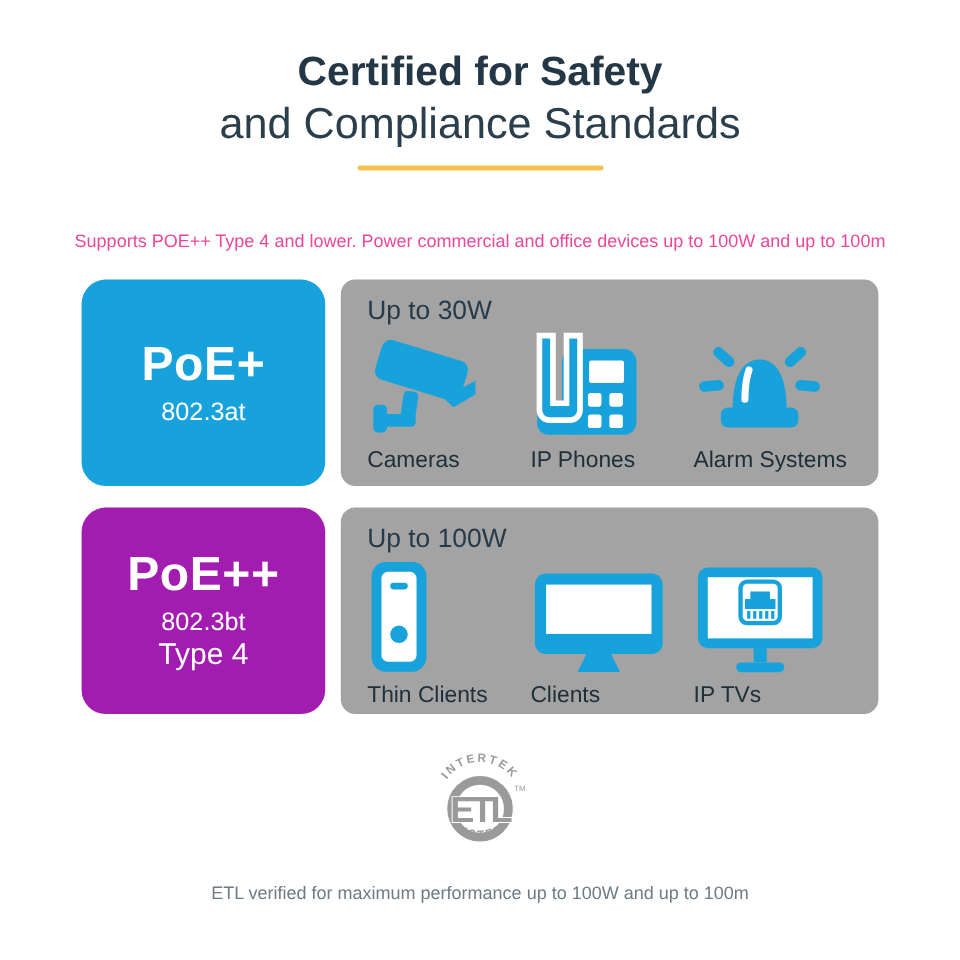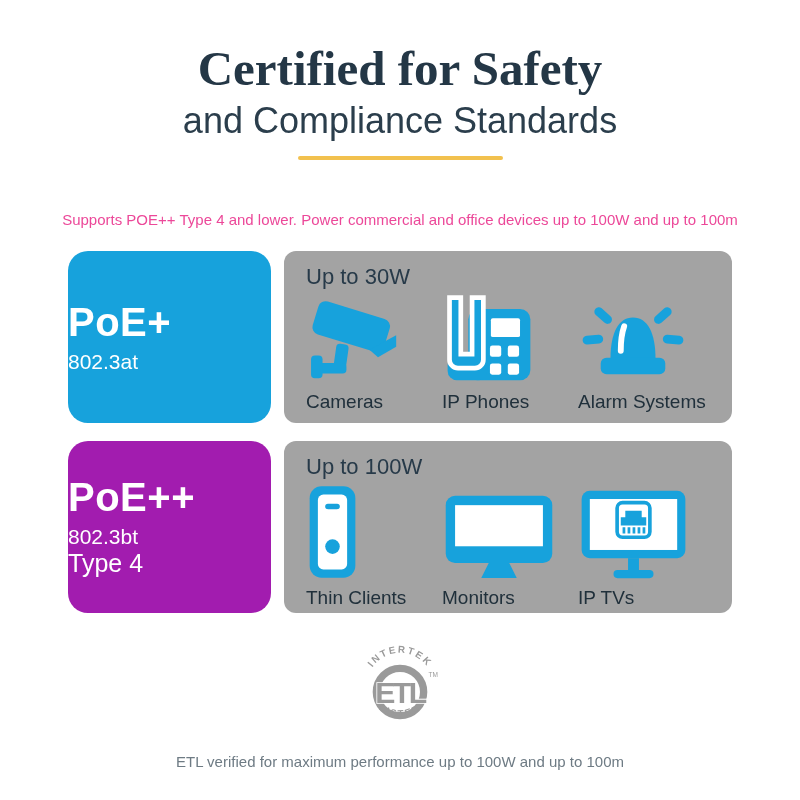--- a/index.html
+++ b/index.html
@@ -3,30 +3,30 @@
 <meta charset="utf-8">
 <style>
   * { margin:0; padding:0; box-sizing:border-box; }
   html,body { background:#ffffff; }
   .page {
     width:800px; height:800px; background:#ffffff; overflow:hidden;
     font-family:"Liberation Sans", sans-serif; color:#243746;
   }
   
   .title-wrap { padding-top:40px; text-align:center; }
-  .title-line1 { font-size:49px; font-weight:700; color:#243746; line-height:1.2;font-family:Liberation Serif, serif; }
+  .title-line1 { font-size:34px; font-weight:700; color:#243746; line-height:1.2; }
   .title-line2 { font-size:36px; font-weight:400; color:#2b3e4c; line-height:1.2; }
   .divider { width:205px; height:4px; background:#f2c14e; margin:14px auto 0; border-radius:2px; }
   .subtitle { margin-top:51px; text-align:center; font-size:15px; color:#ec4899; }
   
   .content { width:664px; margin:23px auto 0; }
   .row { display:flex; gap:13px; height:172px; margin-bottom:18px; }
   .badge {
     width:203px; flex:0 0 203px; border-radius:20px; color:#ffffff;
-    display:flex; flex-direction:column; justify-content:center; align-items:flex-start;
+    display:flex; flex-direction:column; justify-content:center; align-items:center;
   }
   .badge-blue { background:#17a2dc; }
   .badge-navy { background:#a21caf; }
   .badge-name { font-size:40px; font-weight:700; letter-spacing:0.5px; }
   .badge-standard { font-size:21px; margin-top:5px; }
   .badge-type { font-size:25px; }
   .panel {
     flex:1; background:#a3a3a3; border-radius:12px;
     padding:13px 18px 12px 22px; display:flex; flex-direction:column;
   }
@@ -144,21 +144,21 @@
           </div>
 
           <div class="device">
             <div class="device-icon">
               <svg viewBox="0 0 122 98" width="114" height="92" aria-hidden="true">
                 <rect x="4" y="6" width="114" height="72" rx="10" fill="#17a2dc"></rect>
                 <rect x="14" y="16" width="94" height="44" fill="#ffffff"></rect>
                 <polygon points="50,78 72,78 80,94 42,94" fill="#17a2dc"></polygon>
               </svg>
             </div>
-            <div class="device-label">Monitors</div>
+            <div class="device-label">Clients</div>
           </div>
 
           <div class="device">
             <div class="device-icon">
               <svg viewBox="0 0 122 104" width="111" height="95" aria-hidden="true">
                 <rect x="4" y="4" width="114" height="74" rx="9" fill="#17a2dc"></rect>
                 <rect x="13" y="13" width="96" height="56" fill="#ffffff"></rect>
                 <rect x="43" y="17" width="36" height="38" rx="6" fill="#ffffff" stroke="#17a2dc" stroke-width="4"></rect>
                 <path fill="#17a2dc" d="M52 26 h18 v7 h5 v9 h-28 v-9 h5 z M49 44 h3 v7 h-3 z M54.5 44 h3 v7 h-3 z M60 44 h3 v7 h-3 z M65.5 44 h3 v7 h-3 z M71 44 h3 v7 h-3 z"></path>
                 <rect x="55" y="78" width="12" height="13" fill="#17a2dc"></rect>

